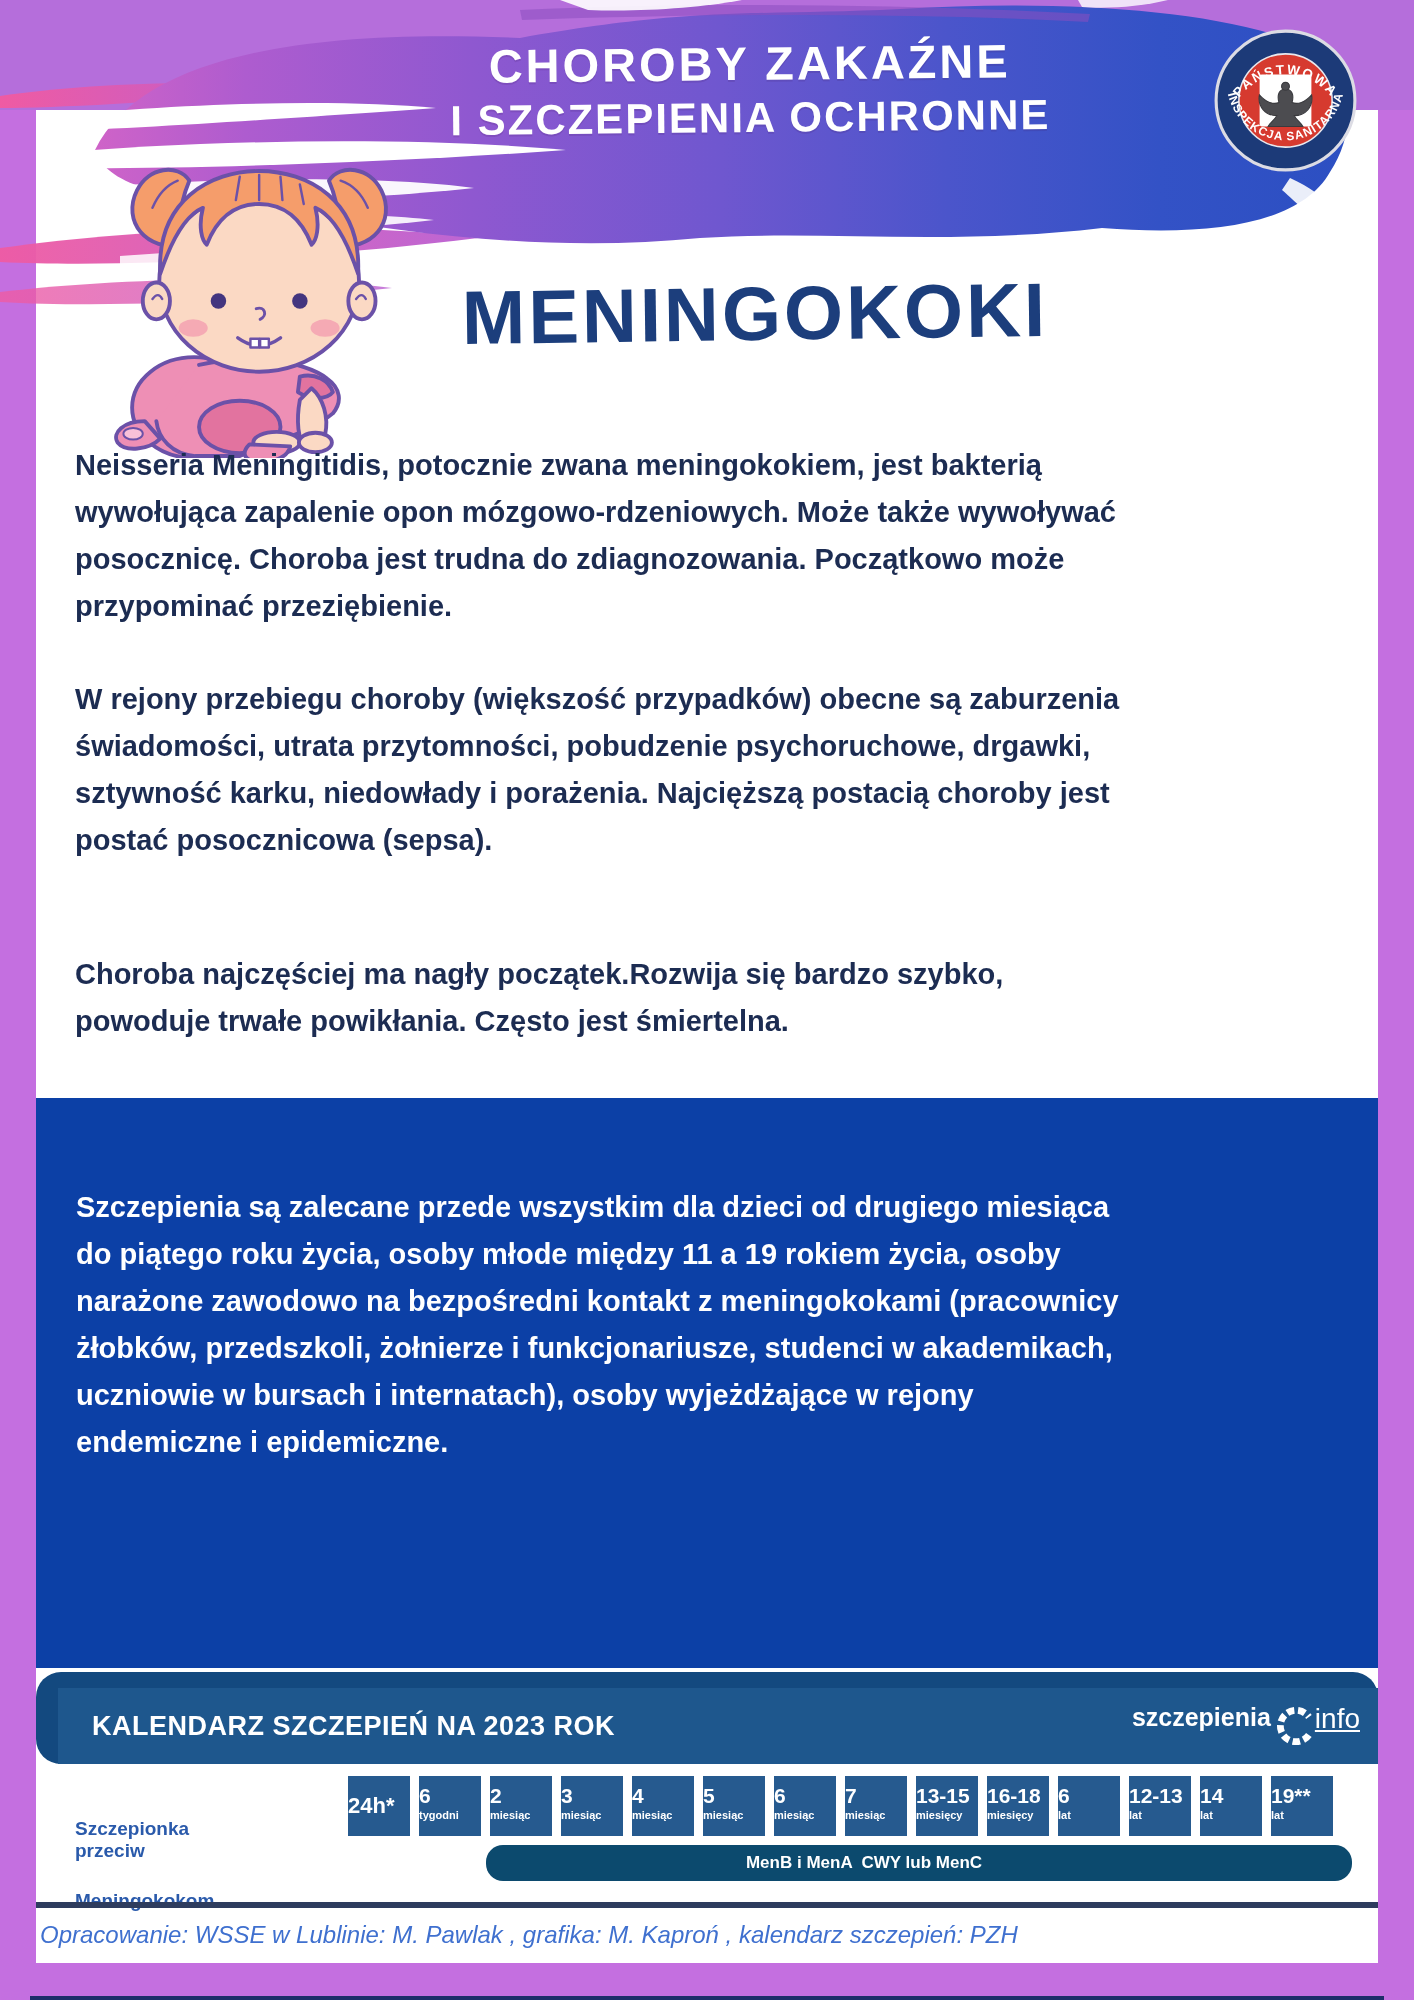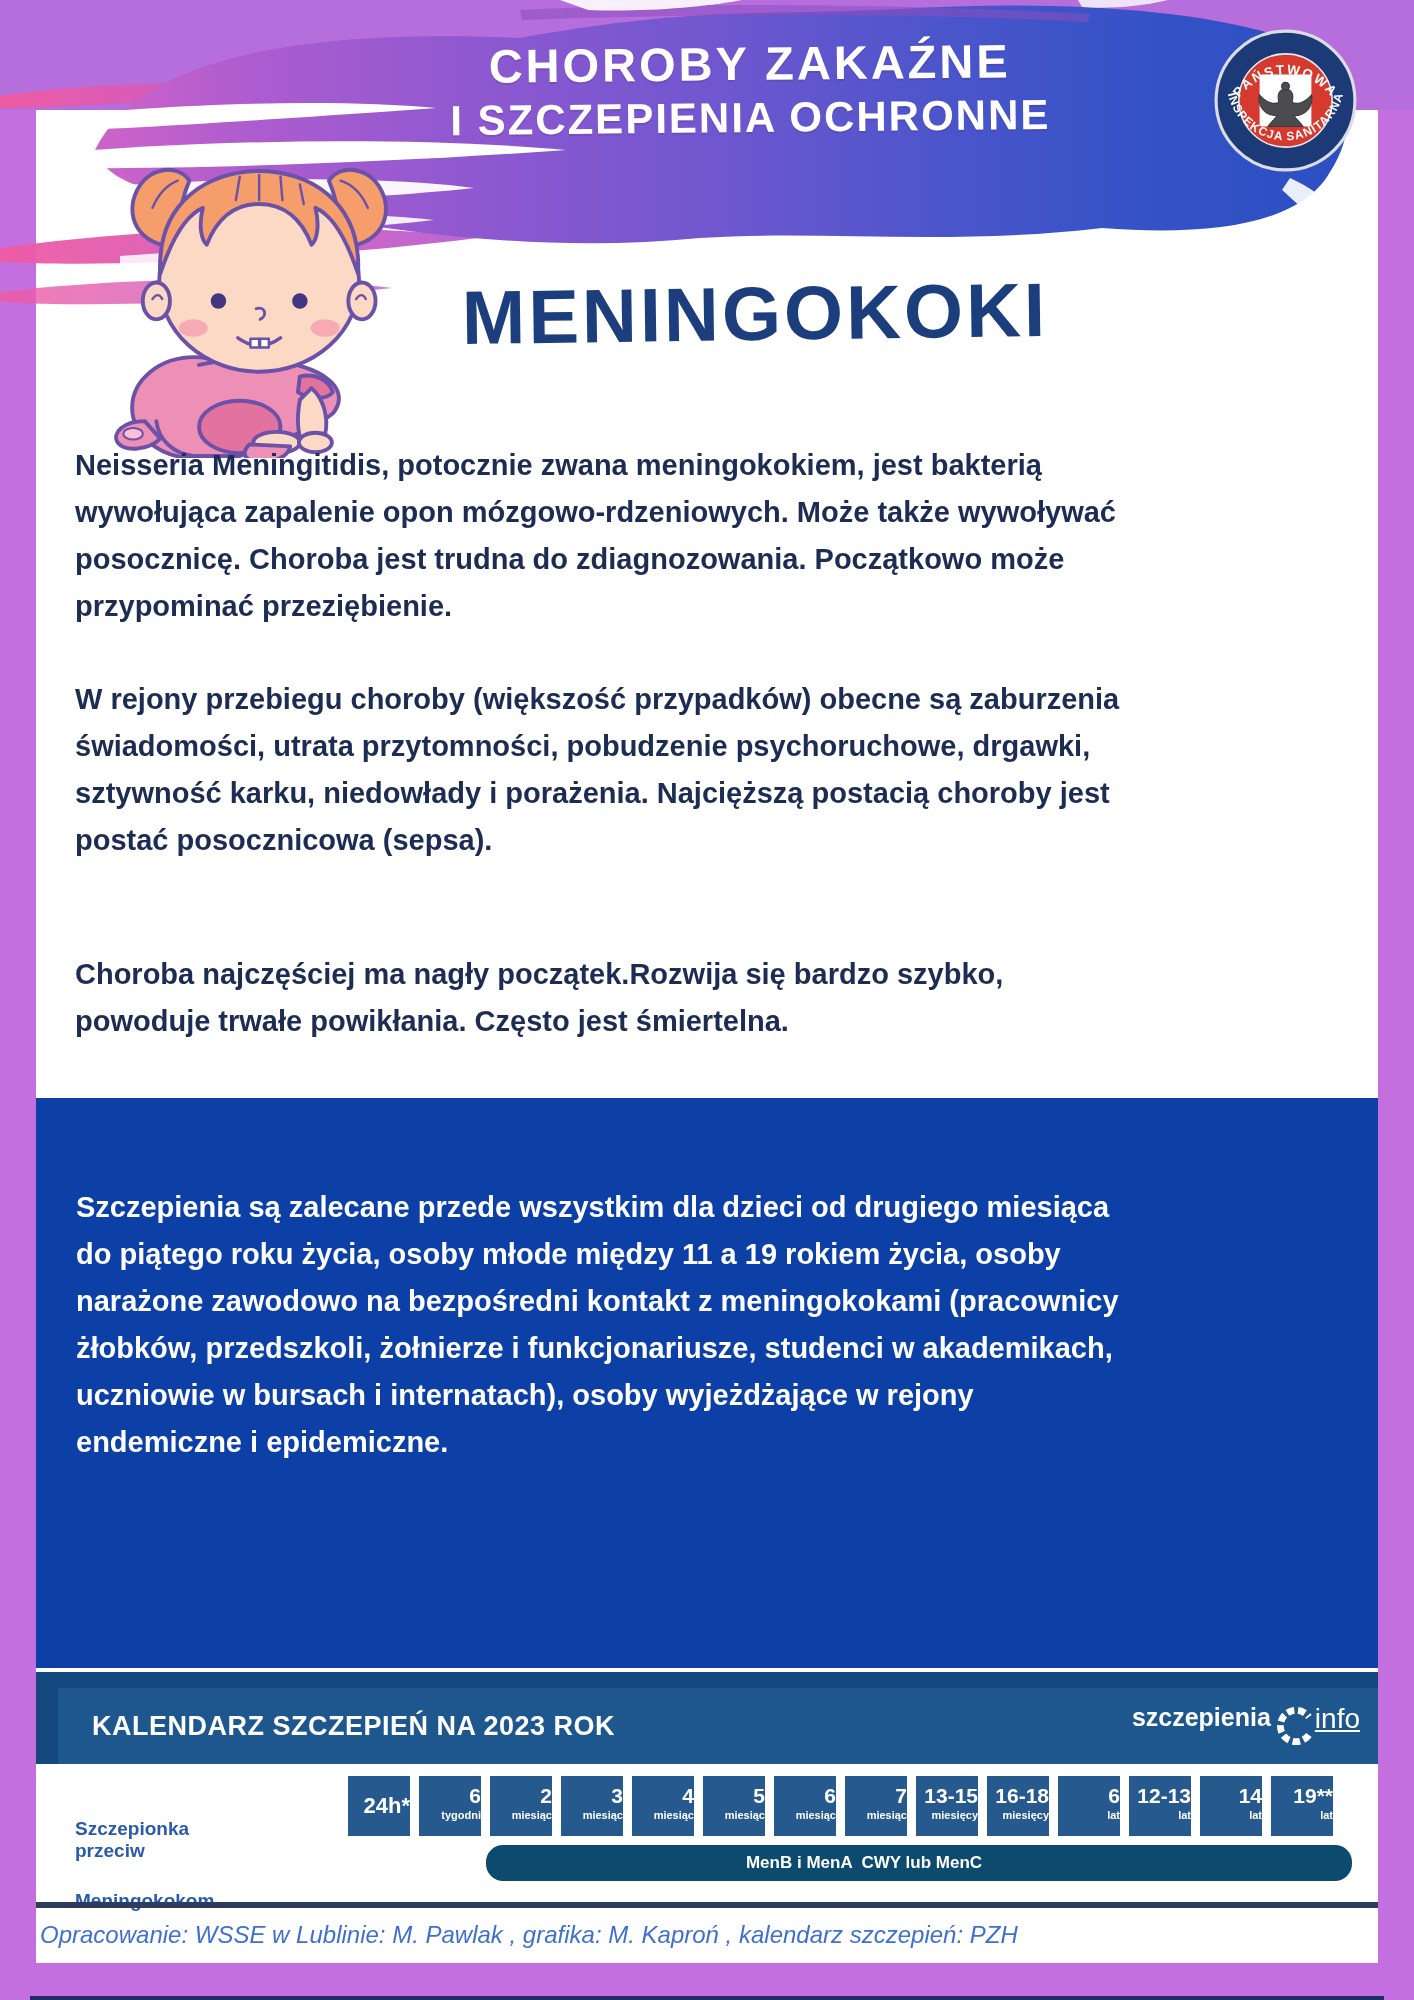--- a/index.html
+++ b/index.html
@@ -18,32 +18,32 @@
       font-size:76px;font-weight:bold;letter-spacing:3px;color:#1c3e7c;transform:rotate(-0.8deg);}
   
   .para{position:absolute;left:75px;width:1195px;font-size:29px;font-weight:bold;line-height:47px;
       color:#1c2c52;white-space:pre-line;}
   .p1{top:442px;} .p2{top:676px;} .p3{top:908px;margin-top:43px;}
   
   .reco{position:absolute;left:36px;right:36px;top:1098px;height:570px;background:#0c40a6;}
   .reco .txt{position:absolute;left:40px;top:86px;width:1185px;color:#fff;font-size:29px;
       font-weight:bold;line-height:47px;white-space:pre-line;}
   
-  .cal-band{position:absolute;left:36px;right:36px;top:1672px;height:92px;background:#13497f;}
+  .cal-band{position:absolute;left:36px;right:36px;top:1672px;height:92px;background:#13497f;border-radius:25px;}
   .cal-band .inner{position:absolute;left:22px;top:16px;right:0;bottom:0;background:#1e578d;}
   .cal-title{position:absolute;left:34px;top:50%;transform:translateY(-50%);color:#fff;
       font-size:27px;font-weight:bold;letter-spacing:0.5px;}
   .brand{position:absolute;right:18px;top:50%;transform:translateY(-50%);display:flex;align-items:flex-start;color:#fff;}
   .brand .b1{font-size:25px;font-weight:bold;}
   .brand svg{margin:0 -4px 0 2px;}
   .brand .b2{font-size:28px;font-weight:normal;text-decoration:underline;}
   .cal-label{position:absolute;left:75px;color:#2a5aab;font-size:19px;font-weight:bold;line-height:22px;white-space:pre-line;margin-top:36px;}
   .lab1{top:1782px;} .lab2{top:1854px;}
   .cal-cols{position:absolute;left:348px;top:1776px;display:flex;gap:9px;}
-  .cal-col{width:62px;height:60px;background:#265a8f;color:#fff;text-align:right;
+  .cal-col{width:62px;height:60px;background:#265a8f;color:#fff;text-align:left;
       display:flex;flex-direction:column;justify-content:flex-start;padding-top:7px;}
   .cal-col.single{justify-content:center;padding-top:0;}
   .cal-val{font-size:21px;font-weight:bold;line-height:26px;}
   .cal-col.single .cal-val{font-size:22px;}
   .cal-unit{font-size:11px;font-weight:bold;line-height:13px;}
   .sched-bar{position:absolute;left:486px;top:1845px;width:866px;height:36px;border-radius:17px;
       background:#0c4a6e;color:#fff;display:flex;align-items:center;justify-content:center;
       padding-right:110px;font-size:17px;font-weight:bold;white-space:pre;}
   .divider{position:absolute;left:36px;right:36px;top:1902px;height:6px;background:#2e3c5e;}
   .credits{position:absolute;left:40px;top:1918px;width:1200px;color:#3f70cf;

